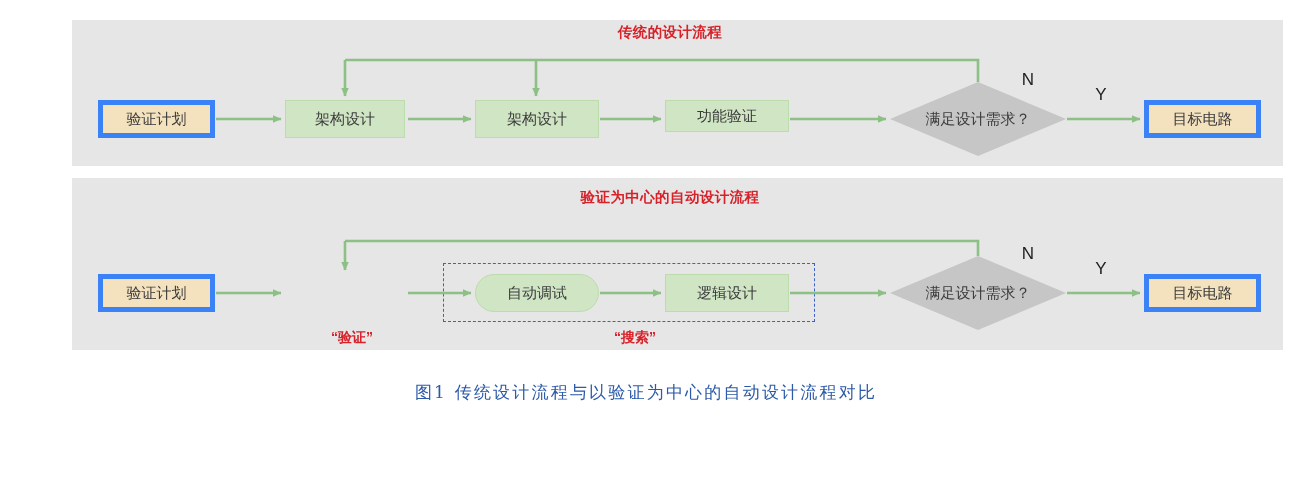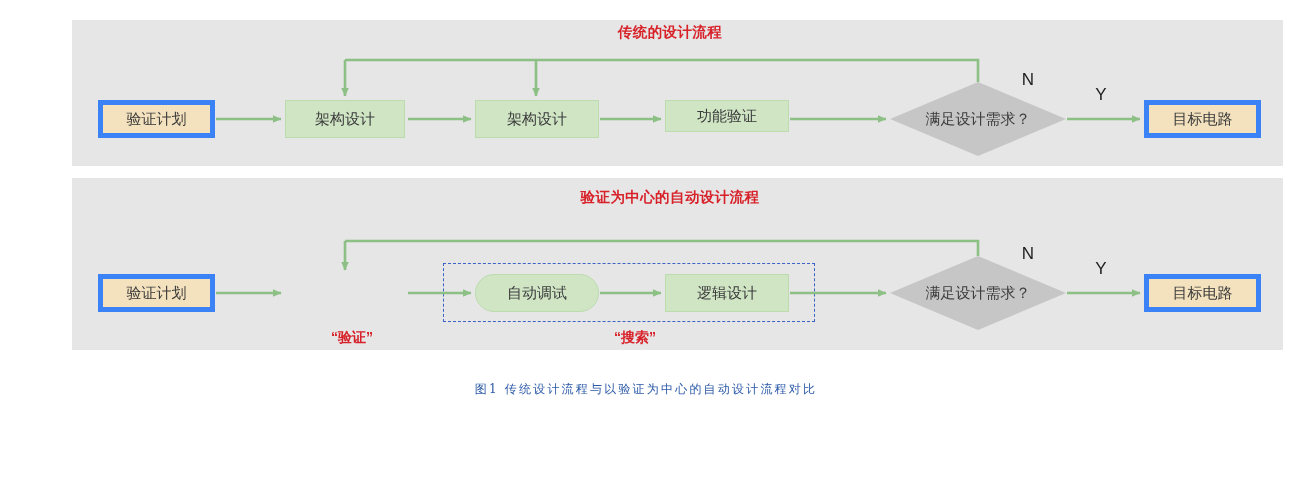--- a/index.html
+++ b/index.html
@@ -109,21 +109,21 @@
     position: absolute;
     left: 0;
     width: 1292px;
     text-align: center;
     color: #2c5aa8;
     white-space: nowrap;
   }
   #caption-cn {
     top: 381px;
     font-family: "DejaVu Serif", "Liberation Serif", serif;
-    font-size: 12px;
+    font-size: 17px;
     letter-spacing: 2.2px;
   }
   #caption-en {
     top: 417px;
     font-family: "Liberation Serif", "DejaVu Serif", serif;
     font-size: 16.5px;
     letter-spacing: 0.1px;
   }
 </style>
 </head>

